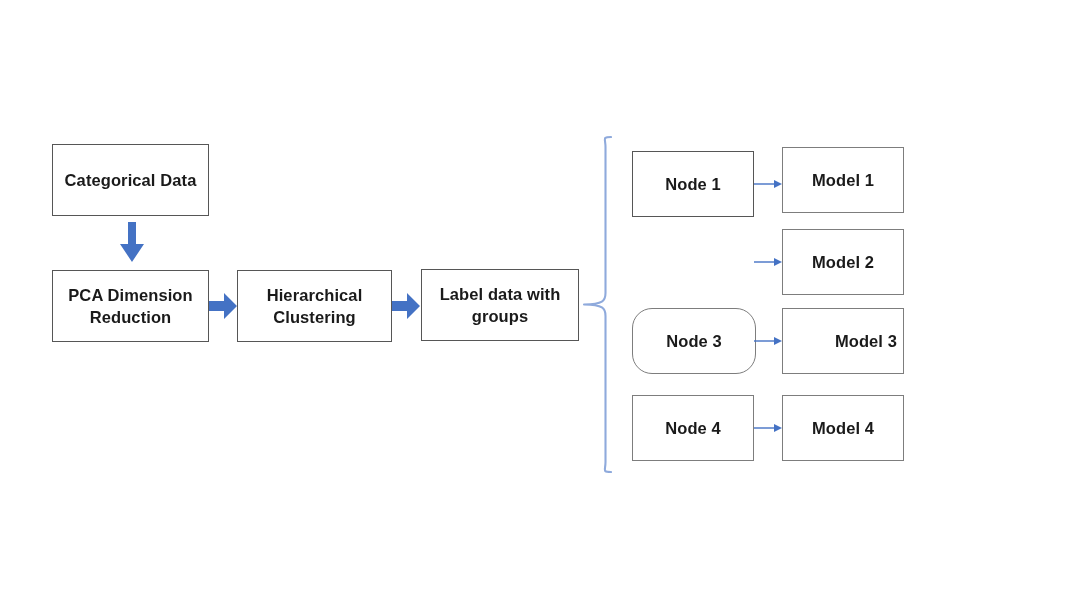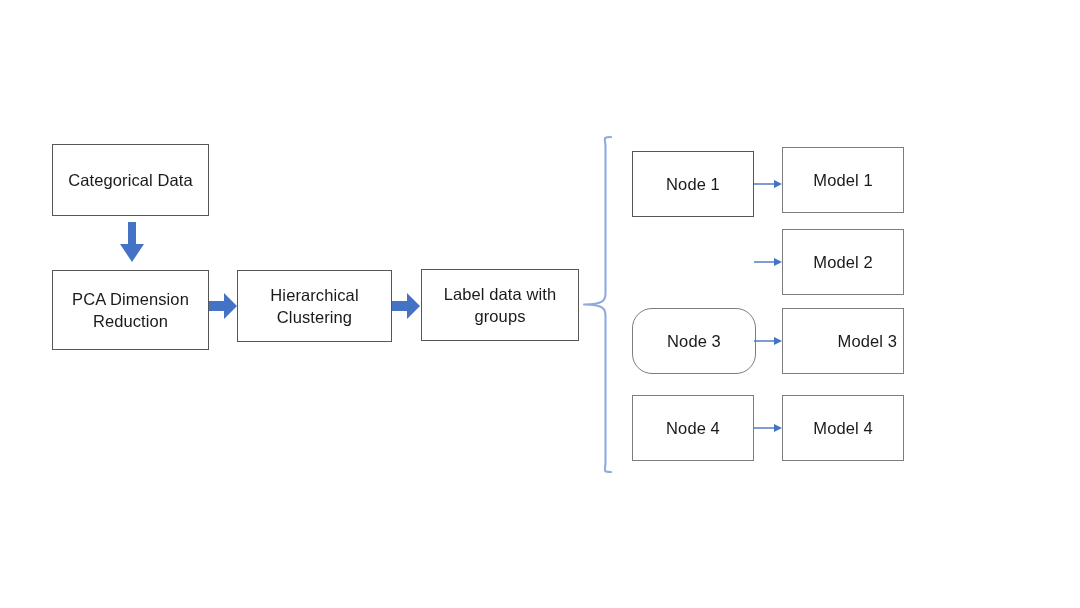--- a/index.html
+++ b/index.html
@@ -33,20 +33,21 @@
     line-height: 1.35;
     letter-spacing: 0.1px;
     padding: 2px 6px;
   }
   .node-box.dark {
     border-color: #565656;
   }
   .box-label {
     display: block;
     white-space: pre-line;
+    font-weight: bold;
   }
   
   .block-arrow {
     position: absolute;
   }
   .block-arrow svg { display: block; }
   
   .thin-arrow {
     position: absolute;
   }
@@ -65,21 +66,21 @@
   <div class="node-box dark" style="left:52px; top:144px; width:157px; height:72px;">
     <span class="box-label">Categorical Data</span>
   </div>
 
   <div class="block-arrow" style="left:118px; top:222px; width:28px; height:42px;">
     <svg width="28" height="42" viewBox="0 0 28 42" aria-hidden="true">
       <path d="M10,0 L18,0 L18,22 L26,22 L14,40 L2,22 L10,22 Z" fill="#4472c4"></path>
     </svg>
   </div>
 
-  <div class="node-box dark" style="left:52px; top:270px; width:157px; height:80px;">
+  <div class="node-box dark" style="left:52px; top:270px; width:157px; height:72px;">
     <span class="box-label">PCA Dimension
 Reduction</span>
   </div>
 
   <div class="block-arrow" style="left:209px; top:292px; width:29px; height:28px;">
     <svg width="29" height="28" viewBox="0 0 29 28" aria-hidden="true">
       <path d="M0,9 L15,9 L15,1 L28,14 L15,27 L15,19 L0,19 Z" fill="#4472c4"></path>
     </svg>
   </div>
 

